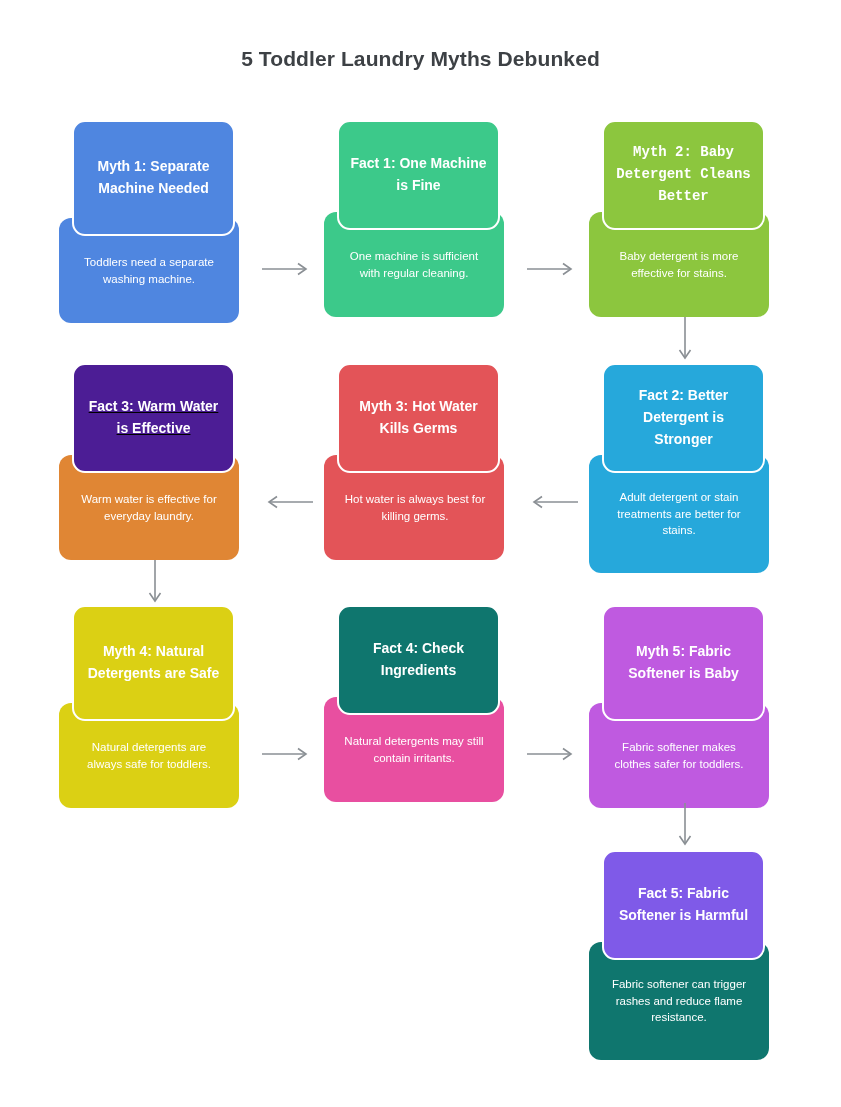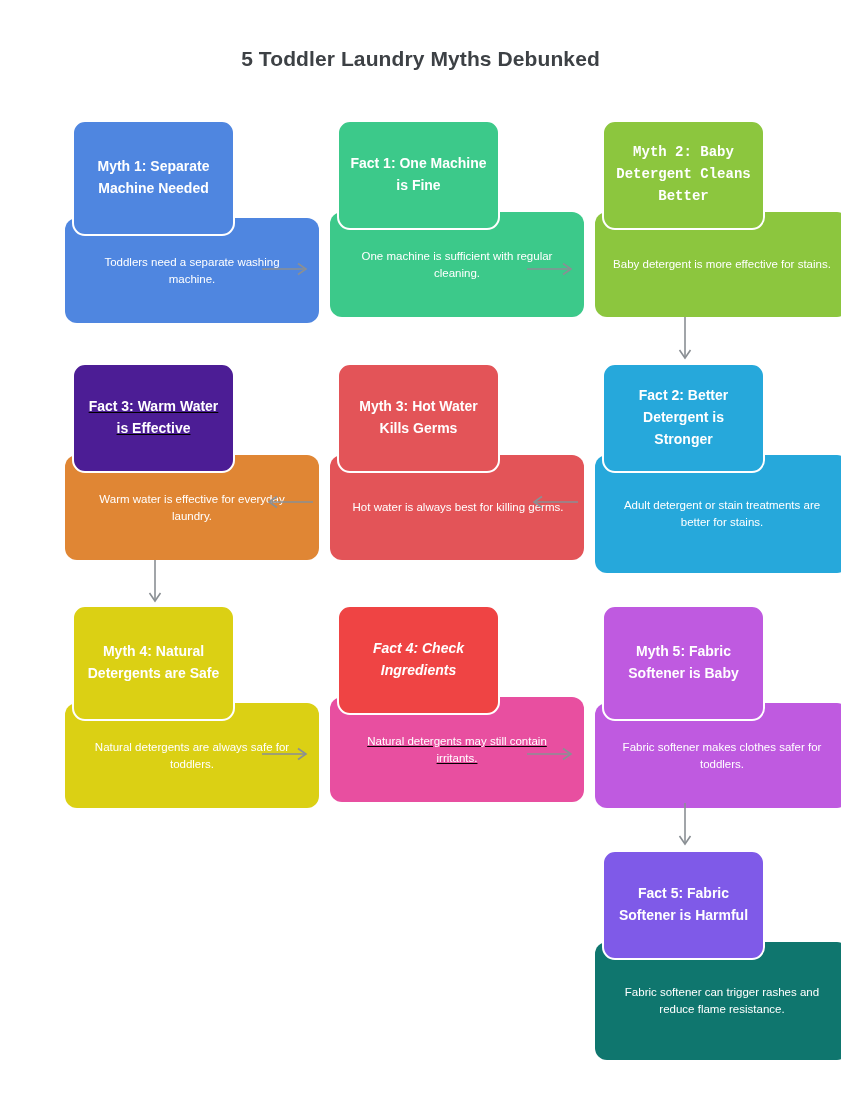--- a/index.html
+++ b/index.html
@@ -26,23 +26,23 @@
   }
 
   
   .card {
     position: absolute;
     width: 214px;
   }
 
   .card-body {
     position: absolute;
-    left: 17px;
+    left: 11px;
     top: 92px;
-    width: 254px;
+    width: 180px;
     height: 105px;
     border-radius: 12px;
     display: flex;
     align-items: center;
     justify-content: center;
     padding: 0 16px;
   }
 
   .card-body-text {
     text-align: center;
@@ -151,24 +151,24 @@
 <div class="card h4" style="left:48px; top:605px;">
   <div class="card-body" style="background: rgb(219, 208, 20);">
     <div class="card-body-text">Natural detergents are always safe for toddlers.</div>
   </div>
   <div class="card-header" style="background: rgb(219, 208, 20);">
     <div class="card-header-text">Myth 4: Natural Detergents are Safe</div>
   </div>
 </div>
 
 <div class="card" style="left:313px; top:605px;">
-  <div class="card-body" style="background: rgb(232, 79, 160); text-decoration: underline;">
+  <div class="card-body" style="background: rgb(232, 79, 160);">
     <div class="card-body-text">Natural detergents may still contain irritants.</div>
   </div>
-  <div class="card-header" style="background: #ef4444; font-style: italic;">
+  <div class="card-header" style="background: #0f766e;">
     <div class="card-header-text">Fact 4: Check Ingredients</div>
   </div>
 </div>
 
 <div class="card h4" style="left:578px; top:605px;">
   <div class="card-body" style="background: rgb(191, 90, 224);">
     <div class="card-body-text">Fabric softener makes clothes safer for toddlers.</div>
   </div>
   <div class="card-header" style="background: rgb(191, 90, 224);">
     <div class="card-header-text">Myth 5: Fabric Softener is Baby</div>

